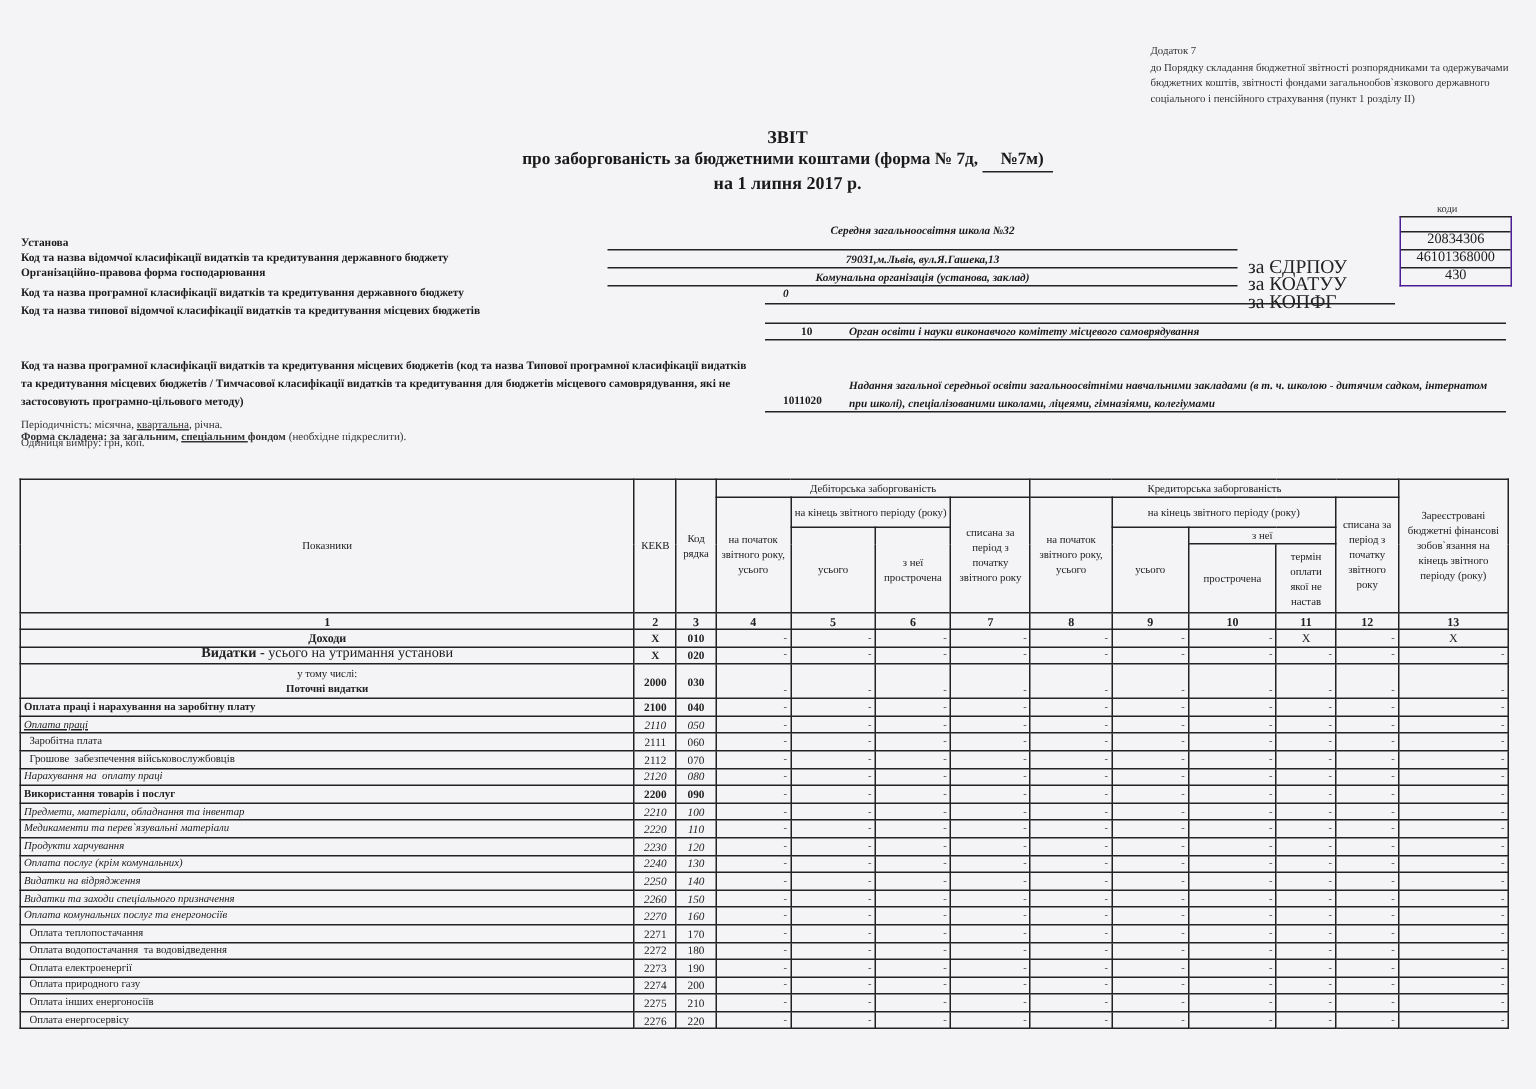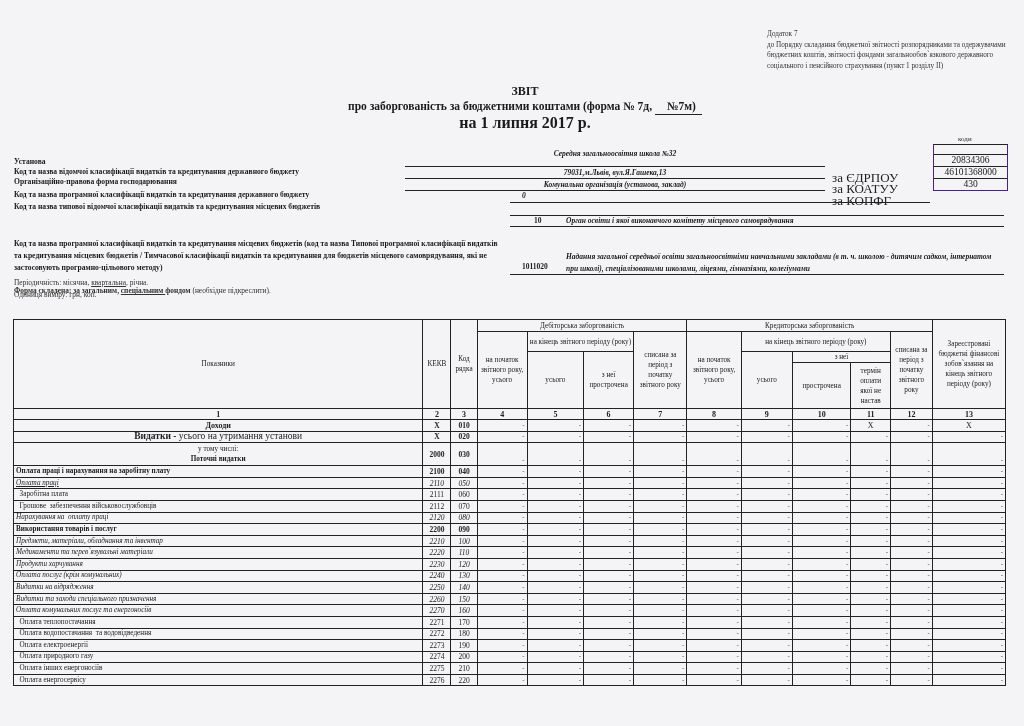--- a/index.html
+++ b/index.html
@@ -10,21 +10,21 @@
     color:#1a1a1a;
     position:relative;
   }
   .annex {
     position:absolute; left:767px; top:29px; width:250px;
     font-size:7.2px; line-height:10.6px; color:#333;
   }
   .title-block { position:absolute; left:300px; top:84px; width:450px; text-align:center; font-weight:bold; }
   .title-block .t1 { font-size:12px; line-height:15px; }
   .title-block .t2 { font-size:11.5px; line-height:15px; }
-  .title-block .t3 { font-size:16px; line-height:15px; }
+  .title-block .t3 { font-size:12px; line-height:15px; }
   .title-block .ul { display:inline-block; border-bottom:1px solid #222; padding:0 6px 0 12px; }
 
   .codes-label { position:absolute; left:958px; top:135px; font-size:7px; color:#333; }
   .codes-box { position:absolute; left:933px; top:144px; width:73px; border:1px solid #4c1d95; border-top:1px solid #222; }
   .codes-box .spacer { height:9px; border-bottom:none; }
   .codes-box div.v { font-size:9.5px; text-align:center; height:11px; line-height:11px; border-top:1px solid #222; }
 
   .meta-labels { position:absolute; left:14px; top:157px; font-size:7.6px; font-weight:bold; line-height:10.2px; }
   .meta-labels div { white-space:nowrap; }
   .meta-line { position:absolute; border-bottom:1px solid #222; }
@@ -97,21 +97,21 @@
 <div class="meta-val" style="left:405px; top:149px; width:420px;">Середня загальноосвітня школа №32</div>
 <div class="meta-line" style="left:405px; top:166px; width:420px;"></div>
 <div class="meta-val" style="left:405px; top:168px; width:420px;">79031,м.Львів, вул.Я.Гашека,13</div>
 <div class="meta-line" style="left:405px; top:178px; width:420px;"></div>
 <div class="meta-val" style="left:405px; top:180px; width:420px;">Комунальна організація (установа, заклад)</div>
 <div class="meta-line" style="left:405px; top:190px; width:420px;"></div>
 <div class="meta-val" style="left:522px; top:191px; text-align:left;">0</div>
 <div class="meta-line" style="left:510px; top:202px; width:420px;"></div>
 <div class="meta-line" style="left:510px; top:215px; width:494px;"></div>
 <div class="meta-val" style="left:534px; top:216px; font-style:normal; text-align:left;">10</div>
-<div class="meta-val" style="left:566px; top:216px; text-align:left;">Орган освіти і якої виконавчого комітету місцевого самоврядування</div>
+<div class="meta-val" style="left:566px; top:216px; text-align:left;">Орган освіти і науки виконавчого комітету місцевого самоврядування</div>
 <div class="meta-line" style="left:510px; top:226px; width:494px;"></div>
 
 <div class="prog-block">Код та назва програмної класифікації видатків та кредитування місцевих бюджетів (код та назва Типової програмної класифікації видатків та кредитування місцевих бюджетів / Тимчасової класифікації видатків та кредитування для бюджетів місцевого самоврядування, які не застосовують програмно-цільового методу)</div>
 <div class="meta-val" style="left:522px; top:262px; font-style:normal; text-align:left;">1011020</div>
 <div class="meta-val" style="left:566px; top:251px; width:438px; text-align:left; white-space:normal; line-height:12px;">Надання загальної середньої освіти загальноосвітніми навчальними закладами (в т. ч. школою - дитячим садком, інтернатом при школі), спеціалізованими школами, ліцеями, гімназіями, колегіумами</div>
 <div class="meta-line" style="left:510px; top:274px; width:494px;"></div>
 
 <div class="info-line" style="top:278px;"><span>Періодичність: місячна, </span><u>квартальна</u><span>, річна.</span></div>
 <div class="info-line" style="top:290px;">Одиниця виміру: грн, коп.</div>
 <div class="info-line" style="top:286px;text-align:right;"><b>Форма складена:</b><b>   за загальним, </b><b><u>спеціальним </u></b><b>фондом</b><span> (необхідне підкреслити).</span></div>

